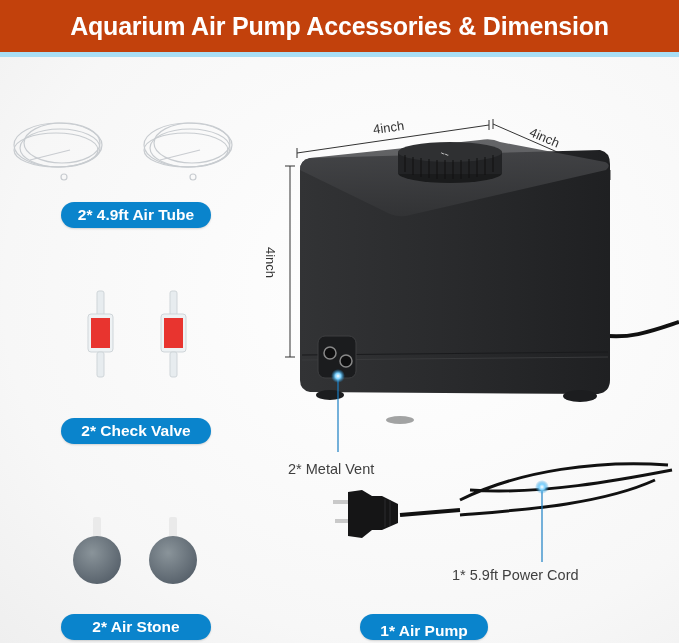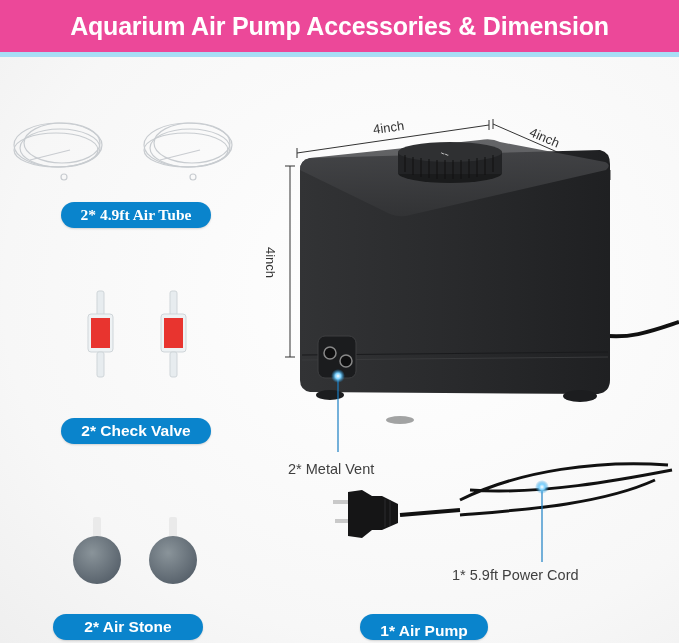--- a/index.html
+++ b/index.html
@@ -5,21 +5,21 @@
   * { box-sizing: border-box; margin: 0; padding: 0; }
   html, body { width: 679px; height: 643px; overflow: hidden; background: #ffffff; }
   body { position: relative; font-family: "Liberation Sans", sans-serif; }
 
   .bg-fade {
     position: absolute; left: 0; top: 57px; width: 679px; height: 586px;
     background: radial-gradient(ellipse at 60% 40%, #ffffff 0%, #f7f7f7 70%, #efefef 100%);
   }
   .header {
     position: absolute; left: 0; top: 0; width: 679px; height: 52px;
-    background: #ec4899;
+    background: #c2410c;
     display: flex; align-items: center; justify-content: center;
   }
   .header-stripe {
     position: absolute; left: 0; top: 52px; width: 679px; height: 5px;
     background: #a8def5;
   }
   .title {
     color: #ffffff; font-weight: bold; font-size: 25px; letter-spacing: -0.2px;
   }
 
@@ -176,24 +176,24 @@
   <circle cx="542" cy="487" r="7" fill="url(#glow)"></circle>
 </svg>
 
 <span class="dim-text" style="left:373px; top:120px; transform:rotate(-8deg);">4inch</span>
 <span class="dim-text" style="left:529px; top:130px; transform:rotate(23deg);">4inch</span>
 <span class="dim-text" style="left:255px; top:255px; transform:rotate(90deg);">4inch</span>
 
 <span class="callout-text" style="left:288px; top:461px;">2* Metal Vent</span>
 <span class="callout-text" style="left:452px; top:567px;">1* 5.9ft Power Cord</span>
 
-<div class="pill" style="left:61px; top:202px; width:150px;font-family:Liberation Serif, serif;">
+<div class="pill" style="left:61px; top:202px; width:150px;">
   <span>2* 4.9ft Air Tube</span>
 </div>
 <div class="pill" style="left:61px; top:418px; width:150px;justify-content:center;">
   <span>2* Check Valve</span>
 </div>
-<div class="pill" style="left:53px; top:614px; width:150px;">
+<div class="pill" style="left:61px; top:614px; width:150px;">
   <span>2* Air Stone</span>
 </div>
 <div class="pill" style="left:360px; top:614px; width:128px;align-items:flex-end;">
   <span>1* Air Pump</span>
 </div>
 
 </body></html>

